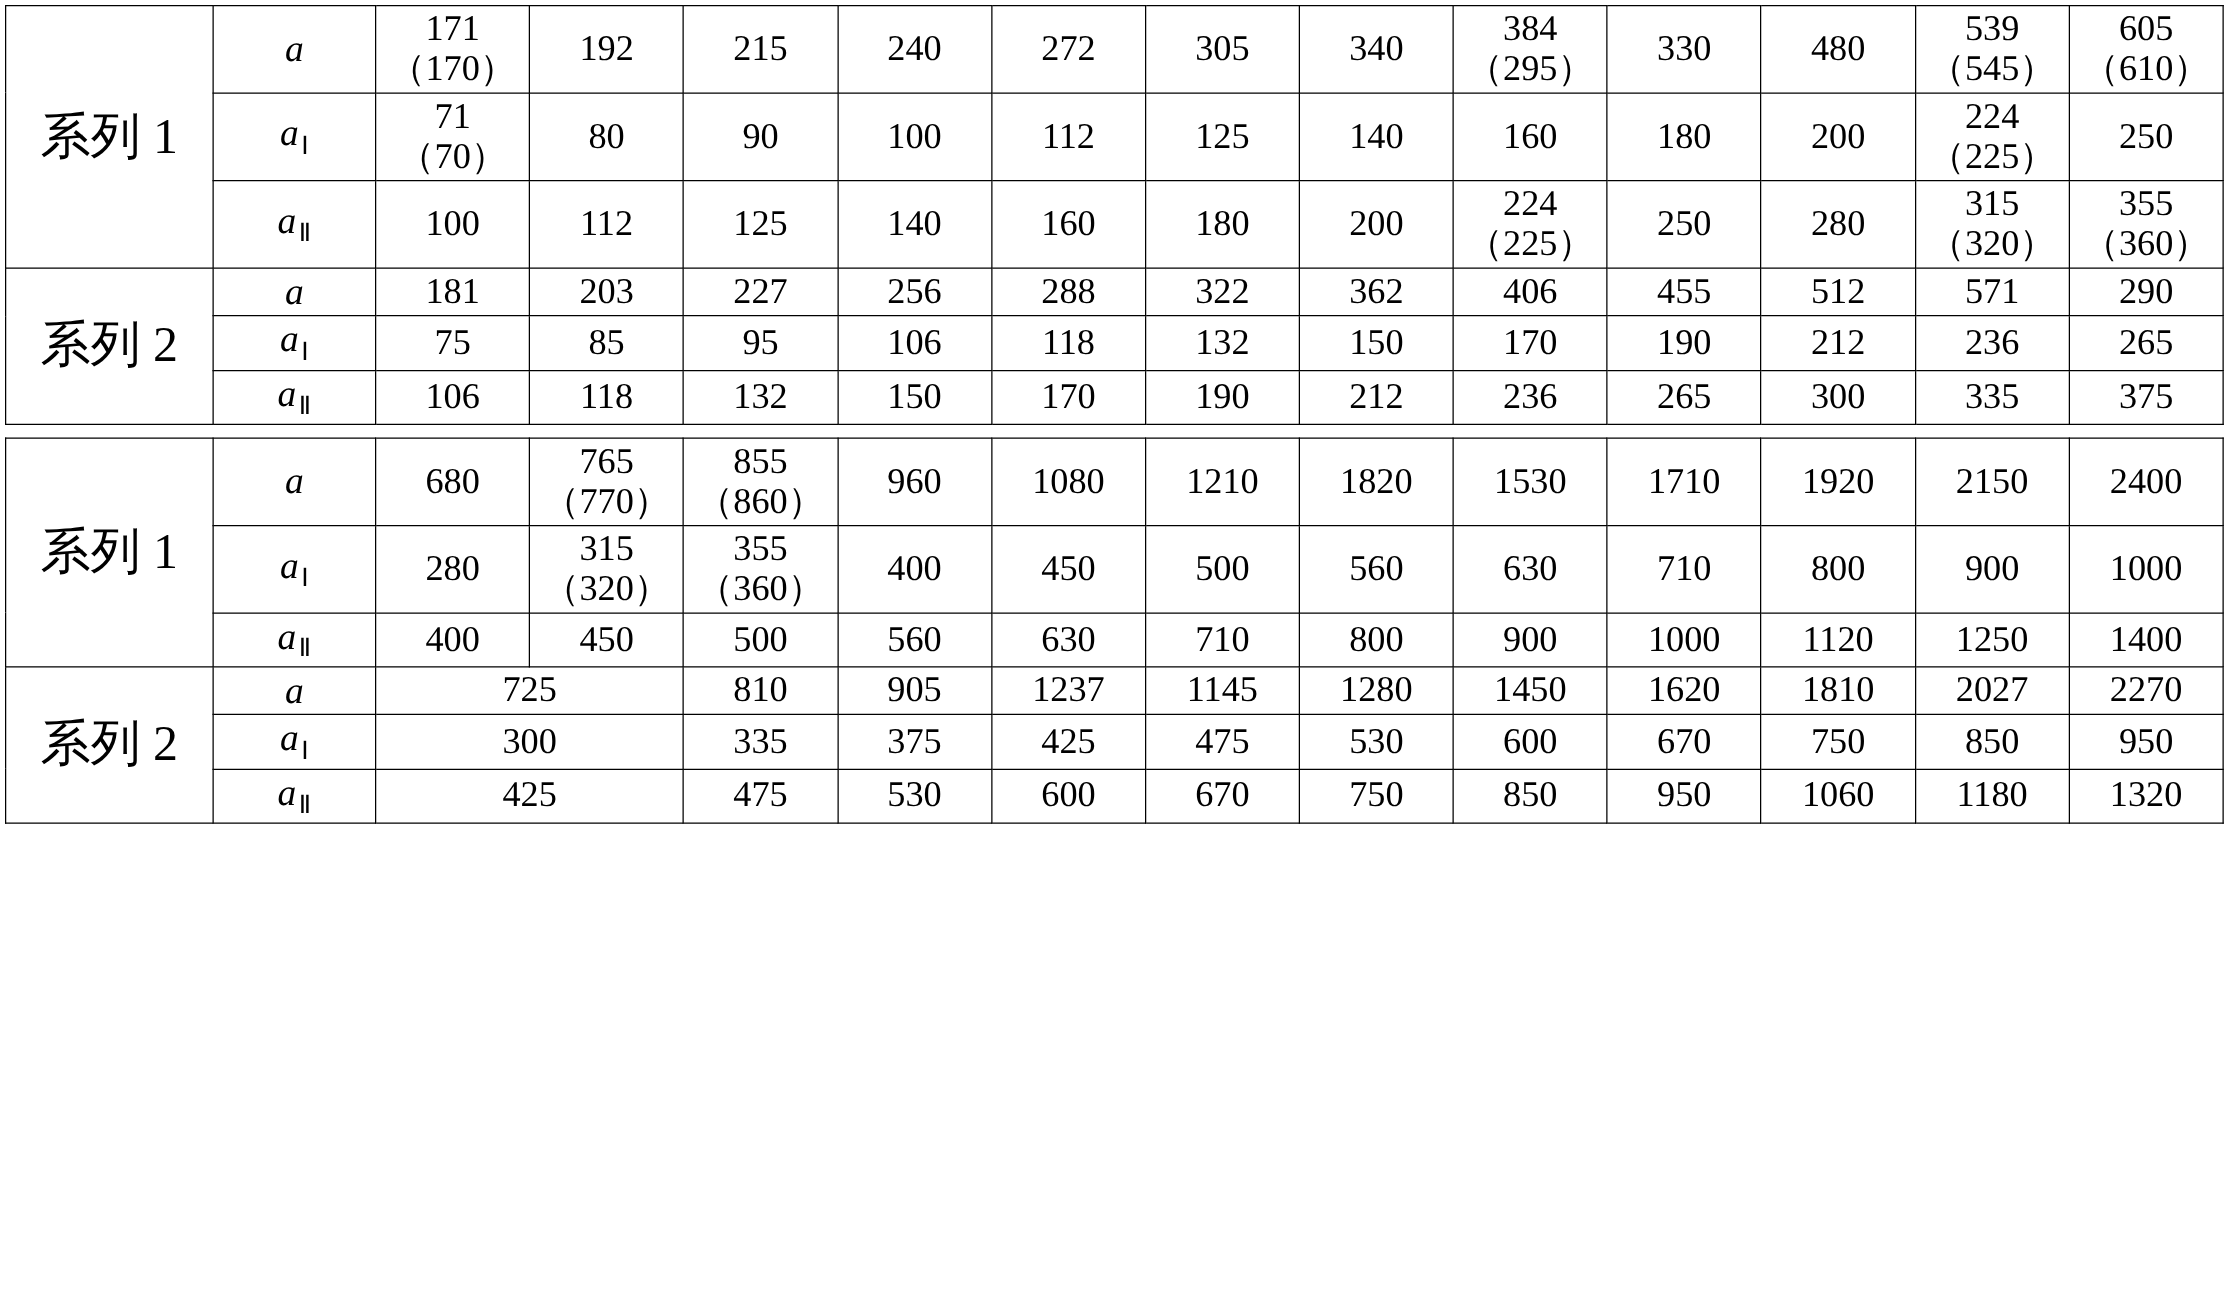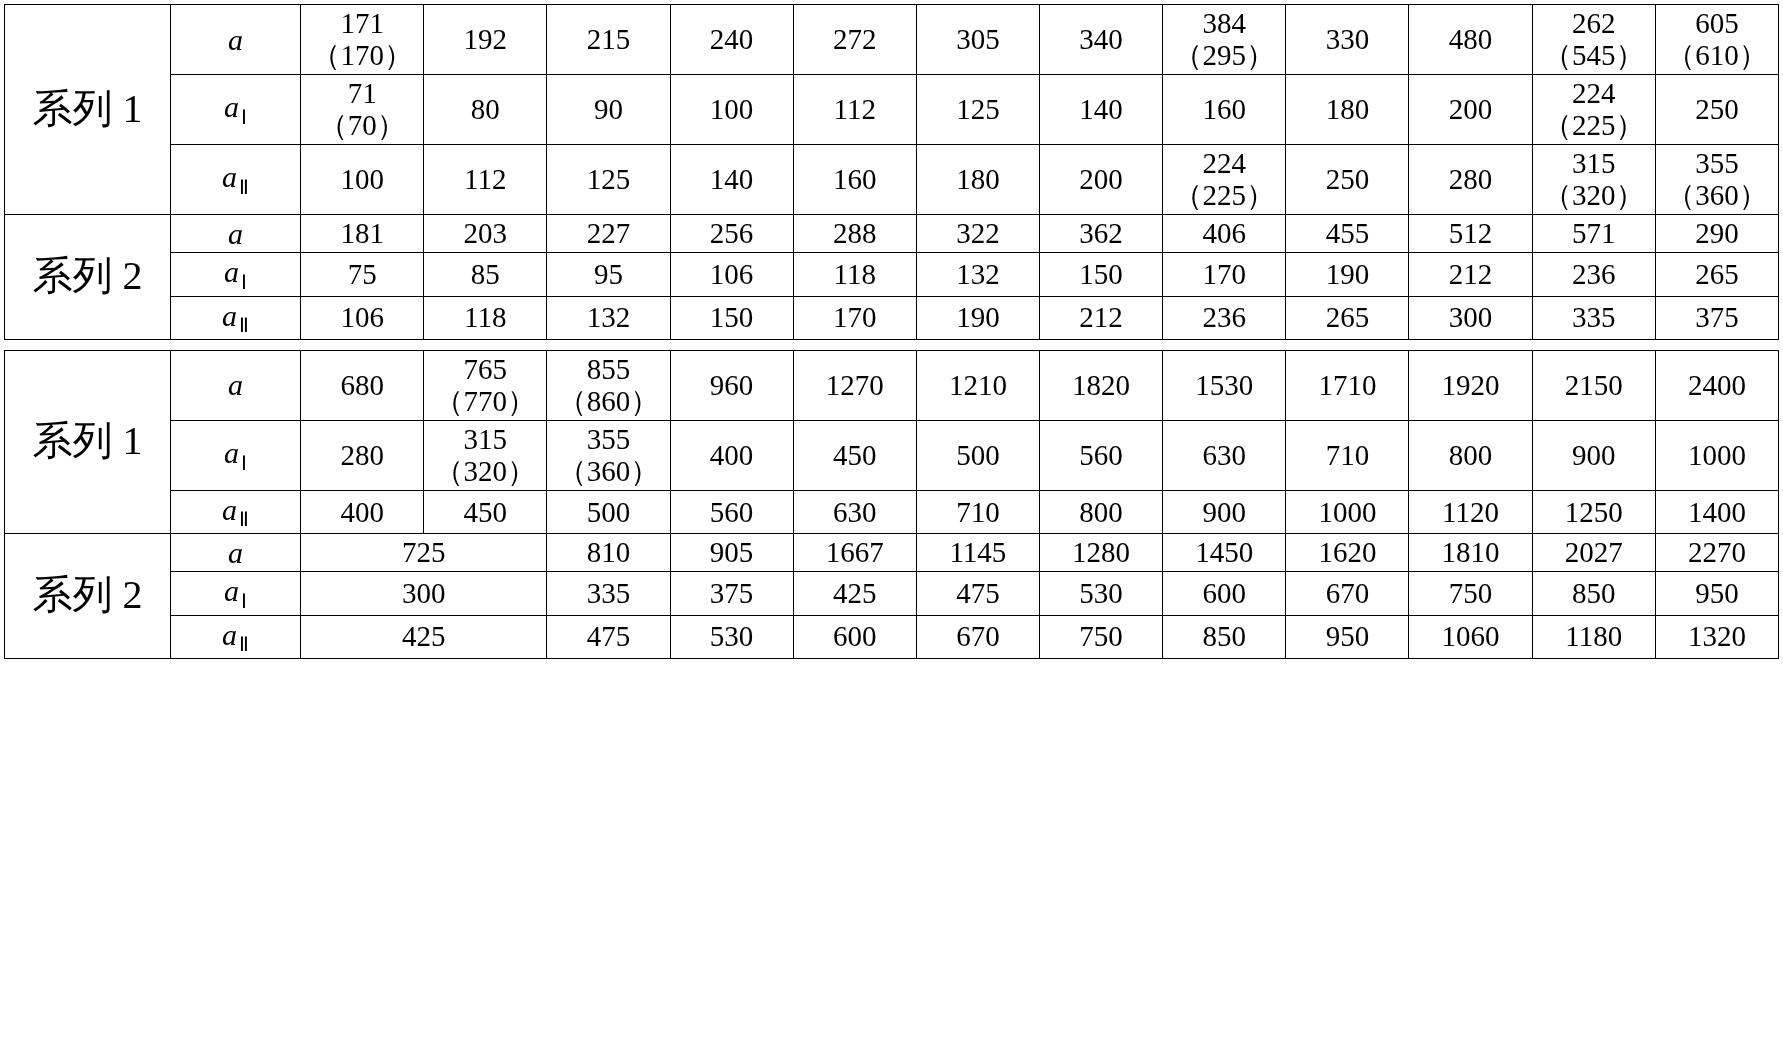--- a/index.html
+++ b/index.html
@@ -89,21 +89,21 @@
           <td class="two-line"><span>171</span><span class="l2">（170）</span></td>
           <td>192</td>
           <td>215</td>
           <td>240</td>
           <td>272</td>
           <td>305</td>
           <td>340</td>
           <td class="two-line"><span>384</span><span class="l2">（295）</span></td>
           <td>330</td>
           <td>480</td>
-          <td class="two-line"><span>262</span><span class="l2">（545）</span></td>
+          <td class="two-line"><span>539</span><span class="l2">（545）</span></td>
           <td class="two-line lastcol"><span>605</span><span class="l2">（610）</span></td>
         </tr>
         <tr>
           <td class="col-sym"><span class="sym">a</span><span class="sub">Ⅰ</span></td>
           <td class="two-line"><span>71</span><span class="l2">（70）</span></td>
           <td>80</td>
           <td>90</td>
           <td>100</td>
           <td>112</td>
           <td>125</td>
@@ -198,21 +198,21 @@
         <col style="width:104px">
     </colgroup>
     <tbody id="body-block-2">
         <tr class="band-top">
           <td class="col-lbl lbl firstcol" rowspan="3">系列 1</td>
           <td class="col-sym"><span class="sym">a</span></td>
           <td>680</td>
           <td class="two-line"><span>765</span><span class="l2">（770）</span></td>
           <td class="two-line"><span>855</span><span class="l2">（860）</span></td>
           <td>960</td>
-          <td>1270</td>
+          <td>1080</td>
           <td>1210</td>
           <td>1820</td>
           <td>1530</td>
           <td>1710</td>
           <td>1920</td>
           <td>2150</td>
           <td class="lastcol">2400</td>
         </tr>
         <tr>
           <td class="col-sym"><span class="sym">a</span><span class="sub">Ⅰ</span></td>
@@ -243,21 +243,21 @@
           <td>1120</td>
           <td>1250</td>
           <td class="lastcol">1400</td>
         </tr>
         <tr>
           <td class="col-lbl lbl firstcol" rowspan="3">系列 2</td>
           <td class="col-sym"><span class="sym">a</span></td>
           <td colspan="2">725</td>
           <td>810</td>
           <td>905</td>
-          <td>1667</td>
+          <td>1237</td>
           <td>1145</td>
           <td>1280</td>
           <td>1450</td>
           <td>1620</td>
           <td>1810</td>
           <td>2027</td>
           <td class="lastcol">2270</td>
         </tr>
         <tr>
           <td class="col-sym"><span class="sym">a</span><span class="sub">Ⅰ</span></td>

